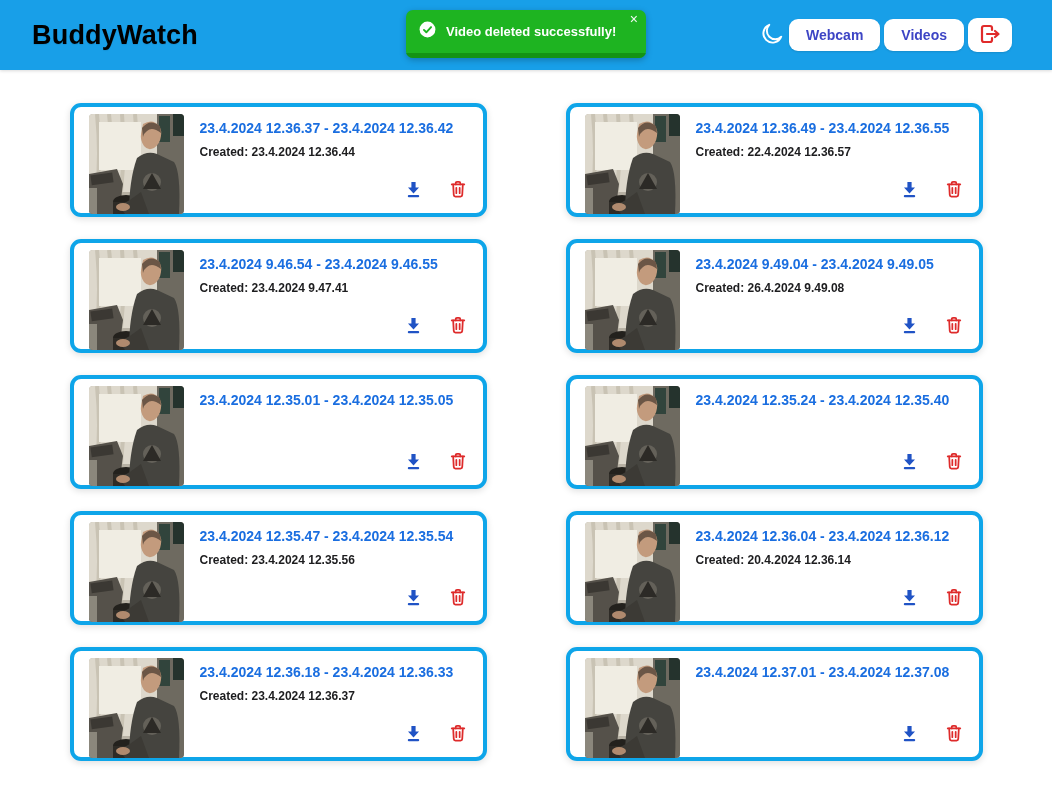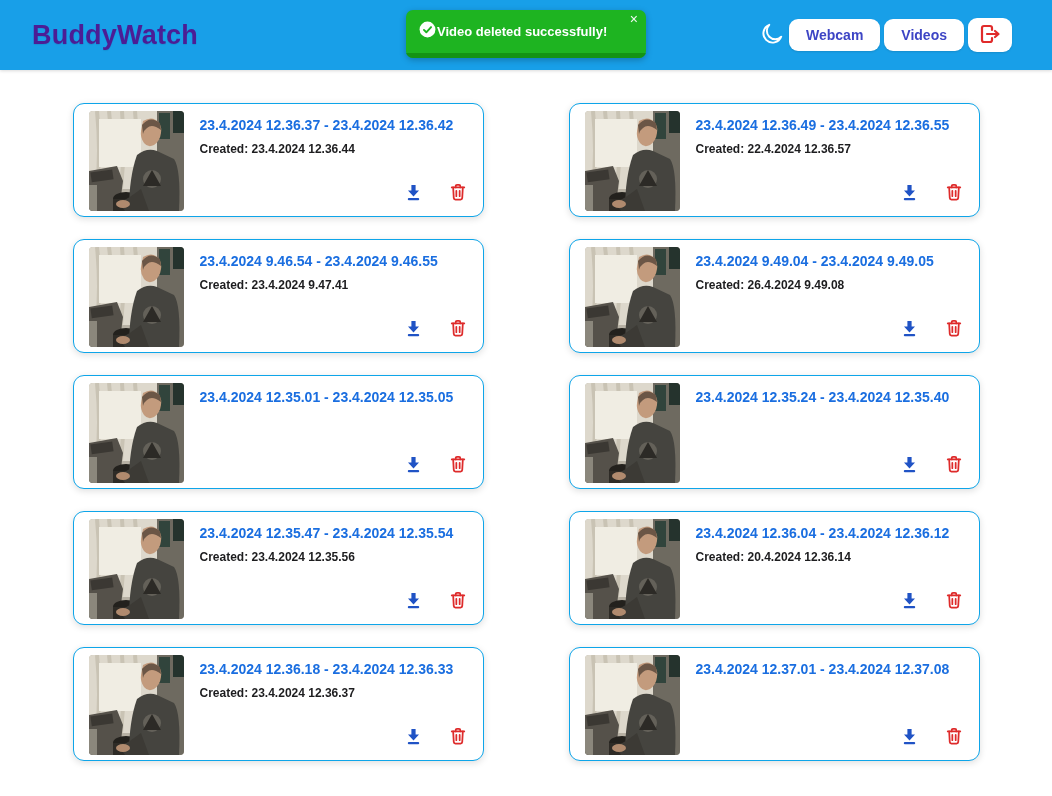--- a/index.html
+++ b/index.html
@@ -23,21 +23,21 @@
   
   .header{
     position:relative;
     height:70px;
     background:var(--header_blue);
     display:flex;align-items:center;
     box-shadow:0 1px 3px rgba(0,0,0,0.15);
   }
   .logo{
     margin-left:32px;
-    color:#4c1d95;font-size:27px;font-weight:bold;
+    color:#000000;font-size:27px;font-weight:bold;
     letter-spacing:.2px;
     text-shadow:0 1px 1px rgba(0,0,0,0.08);
   }
   .header-right{
     position:absolute;right:40px;top:0;height:70px;
     display:flex;align-items:center;gap:4px;
   }
   .icon-btn{background:none;border:none;cursor:pointer;display:flex;align-items:center;}
   .nav-btn{
     background:#fff;border:none;border-radius:9px;
@@ -58,21 +58,21 @@
   .toast{
     position:absolute;left:50%;top:10px;transform:translateX(-50%);
     width:240px;height:48px;
     background:var(--toast_green);
     border-radius:7px;
     box-shadow:0 2px 6px rgba(0,0,0,0.25);
     color:#fff;
     overflow:hidden;
   }
   .toast-body{
-    display:flex;align-items:center;
+    display:flex;align-items:center;gap:9px;
     padding:0 12px;height:43px;
   }
   .toast-msg{font-size:13px;font-weight:600;}
   .toast-close{
     position:absolute;top:2px;right:8px;
     background:none;border:none;color:#fff;
     font-size:14px;line-height:14px;cursor:pointer;opacity:.95;
     font-family:inherit;
   }
   .toast-progress{
@@ -82,21 +82,21 @@
   
   .grid{
     display:grid;
     grid-template-columns:1fr 1fr;
     row-gap:22px;
     justify-items:center;
     padding:33px 30px 30px 30px;
   }
   .card{
     background:#fff;
-    border:1px solid #0ea5e9;
+    border:4px solid #0ea5e9;
     border-radius:11px;
     box-shadow:0 2px 7px rgba(0,0,0,0.13);
     display:flex;
     padding:7px 15px 7px 15px;
     height:114px;
   }
   .thumb-wrap{
     width:95px;height:100px;flex:0 0 95px;
     border-radius:4px;overflow:hidden;
   }

